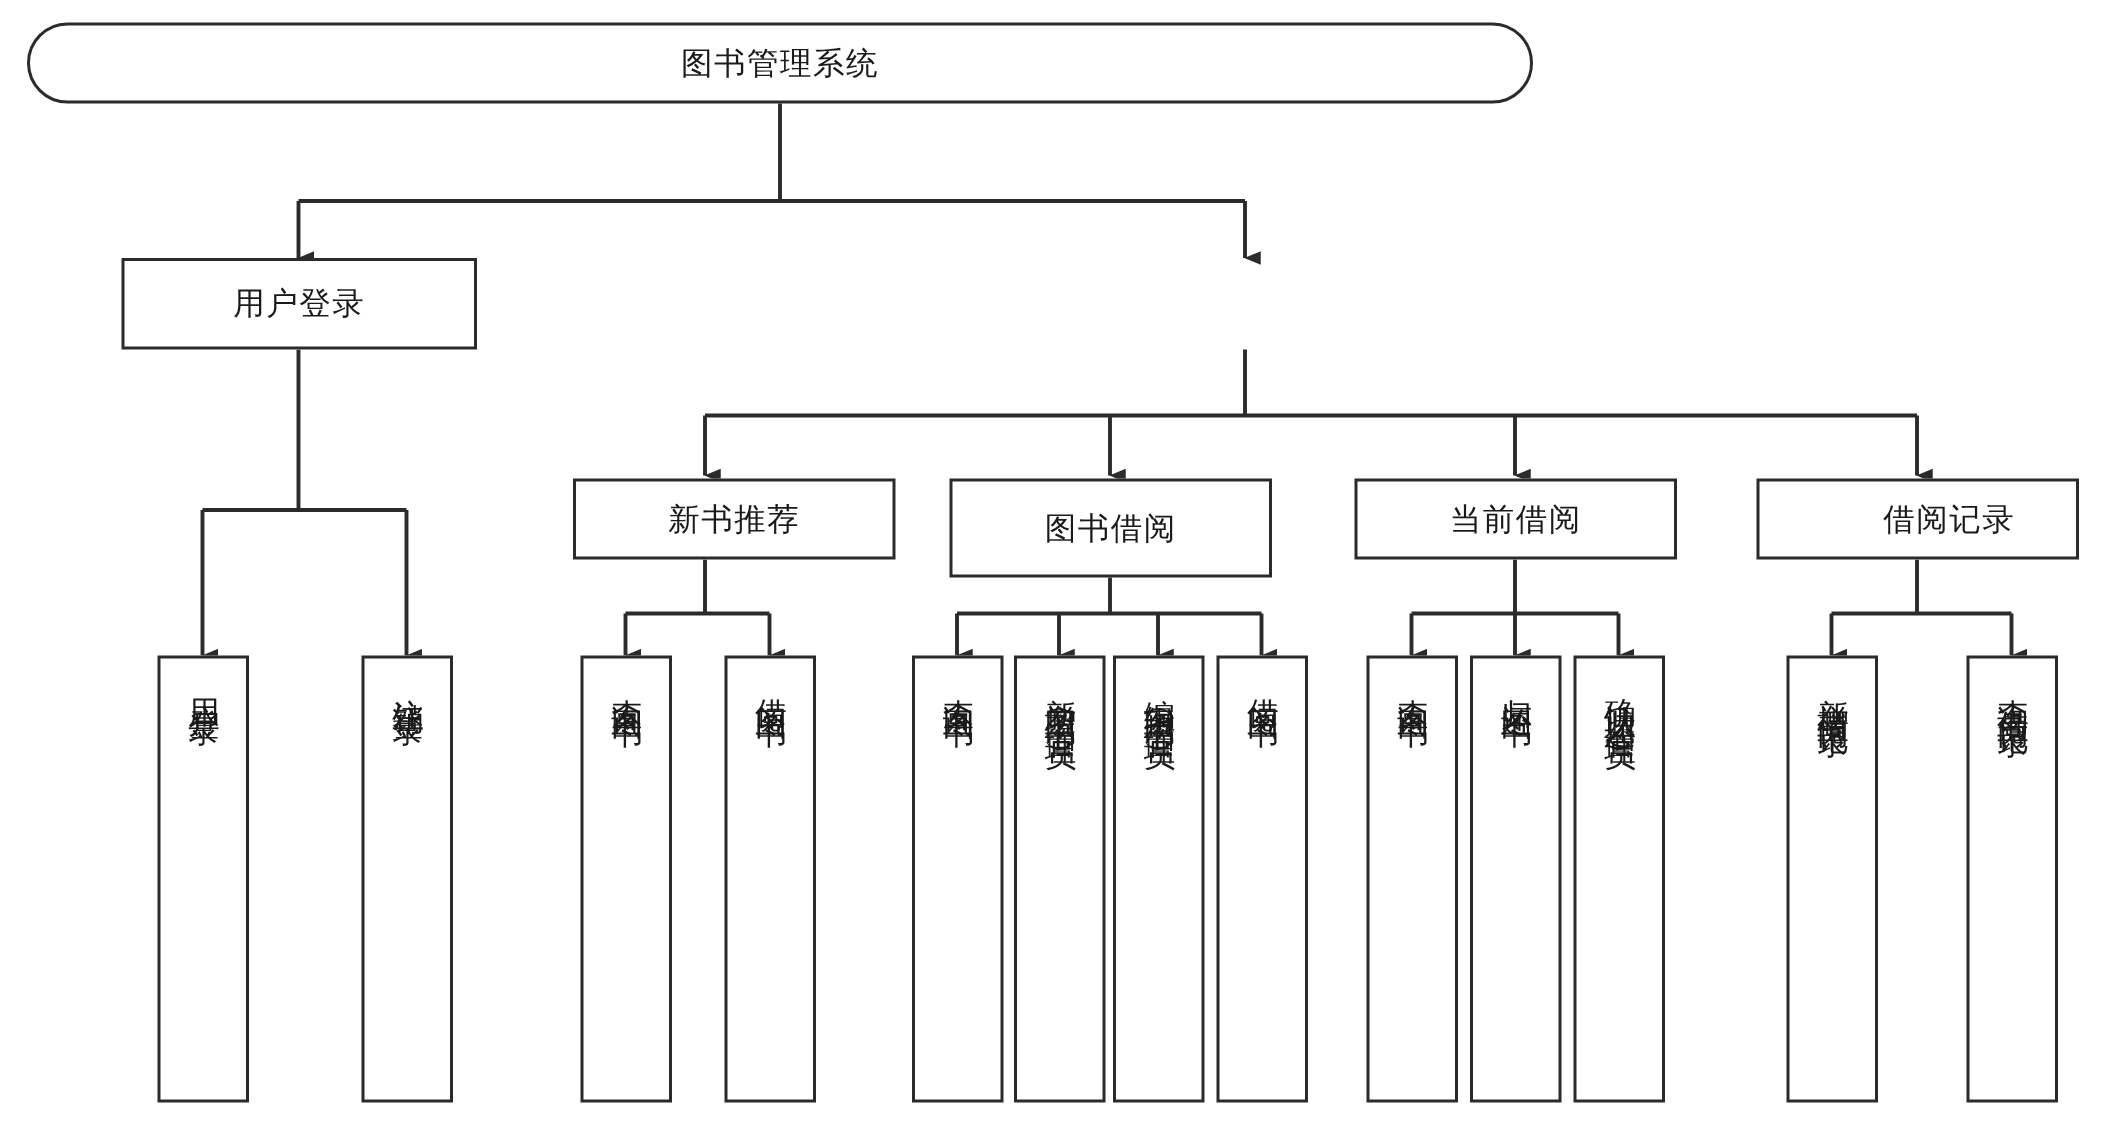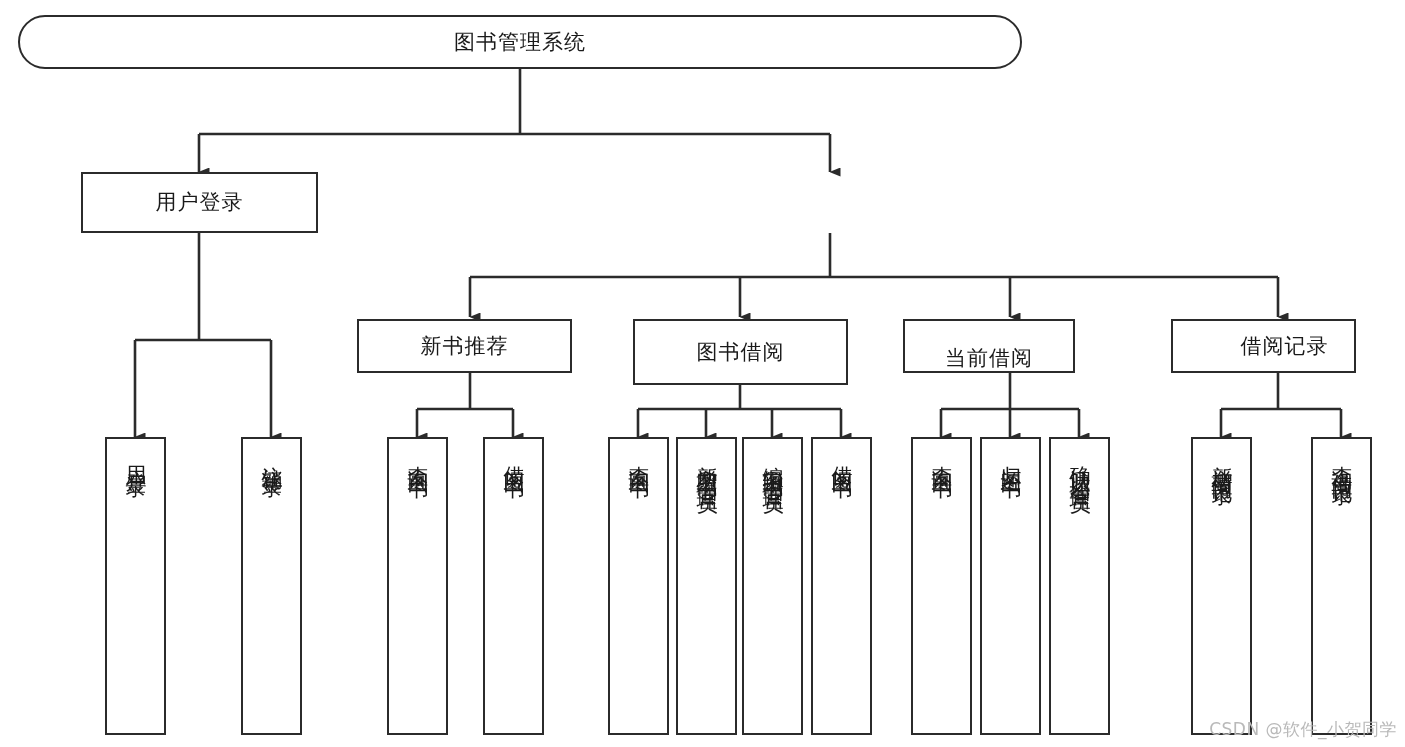--- a/index.html
+++ b/index.html
@@ -117,30 +117,30 @@
   </svg>
 
   <div class="node" style="left:18px; top:15px; width:1004px; height:54px;border-radius:27px;">
     <span class="lbl">图书管理系统</span>
   </div>
 
   <div class="node" style="left:81px; top:172px; width:237px; height:61px;">
     <span class="lbl">用户登录</span>
   </div>
 
-  <div class="node" style="left:357px; top:319px; width:215px; height:54px;">
+  <div class="node" style="left:382px; top:319px; width:215px; height:54px;">
     <span class="lbl">新书推荐</span>
   </div>
   <div class="node" style="left:633px; top:319px; width:215px; height:66px;">
     <span class="lbl">图书借阅</span>
   </div>
-  <div class="node" style="left:903px; top:319px; width:172px; height:54px;align-items:flex-end;">
+  <div class="node" style="left:903px; top:319px; width:215px; height:54px;">
     <span class="lbl">当前借阅</span>
   </div>
-  <div class="node" style="left:1171px; top:319px; width:185px; height:54px;padding-left:42px;">
+  <div class="node" style="left:1171px; top:319px; width:215px; height:54px;padding-left:42px;">
     <span class="lbl">借阅记录</span>
   </div>
 
   <div class="node vert" style="left:105px; top:437px; width:61px; height:298px;">
     <span class="lbl">用户登录</span>
   </div>
   <div class="node vert" style="left:241px; top:437px; width:61px; height:298px;">
     <span class="lbl">注销登录</span>
   </div>
 
@@ -174,15 +174,14 @@
     <span class="lbl">确认归还（管理员）</span>
   </div>
 
   <div class="node vert" style="left:1191px; top:437px; width:61px; height:298px;">
     <span class="lbl">新增借阅记录</span>
   </div>
   <div class="node vert" style="left:1311px; top:437px; width:61px; height:298px;">
     <span class="lbl">查询借阅记录</span>
   </div>
 
-  <div id="watermark">CSDN @软件_小贺同学</div>
 
 </div>
 
 </body></html>

